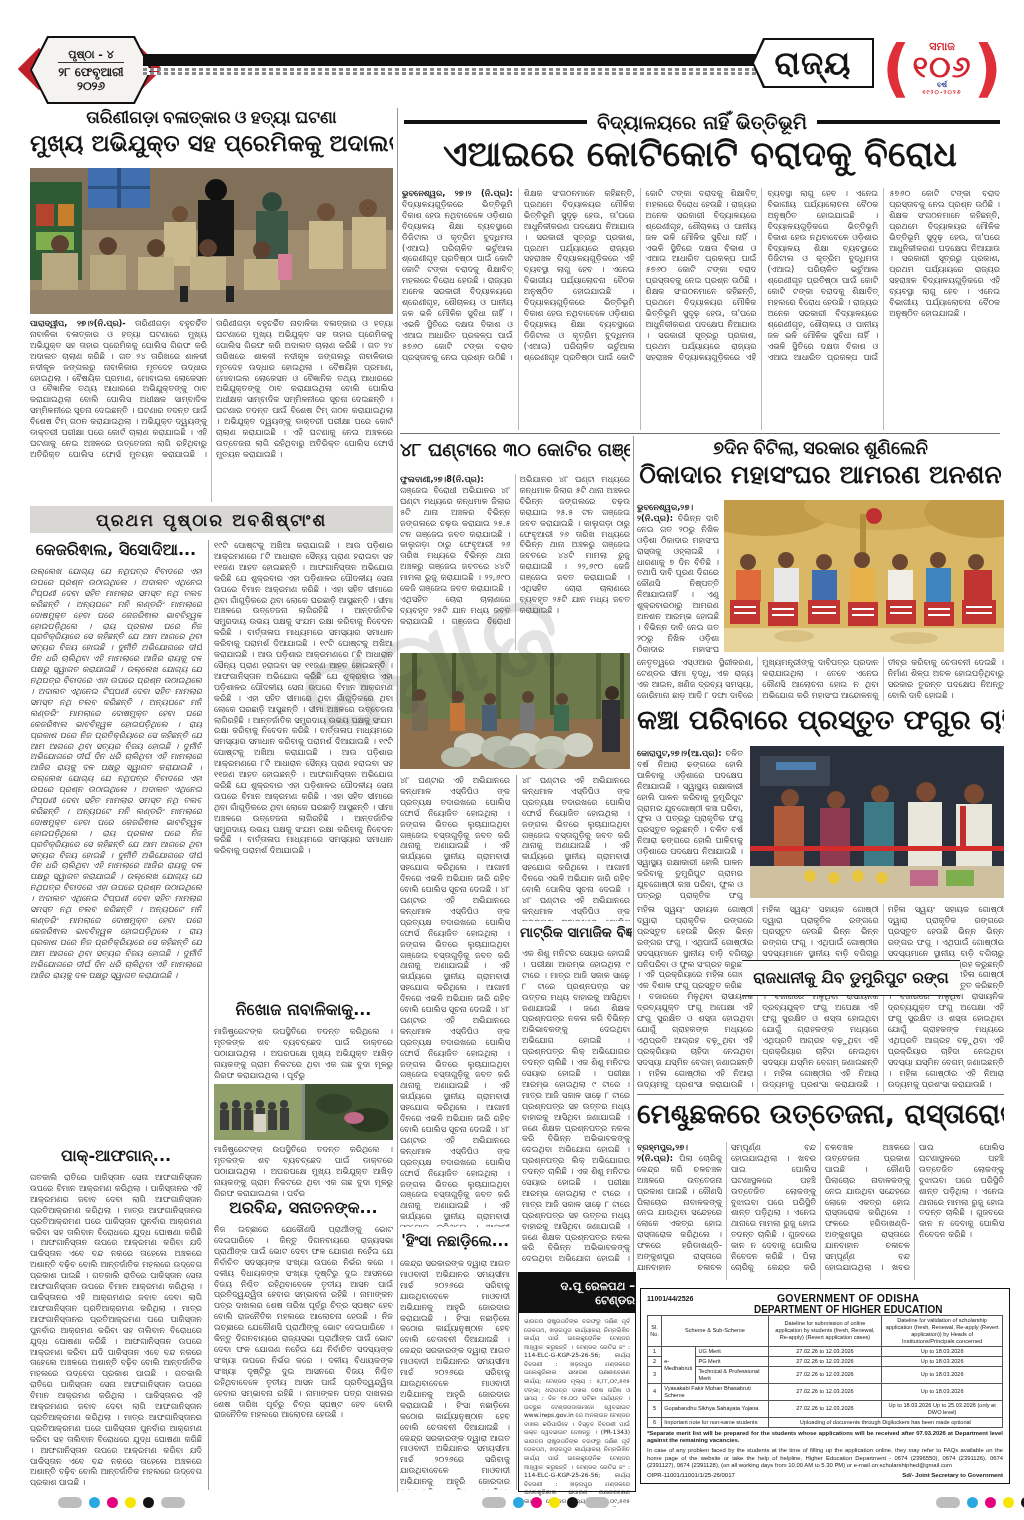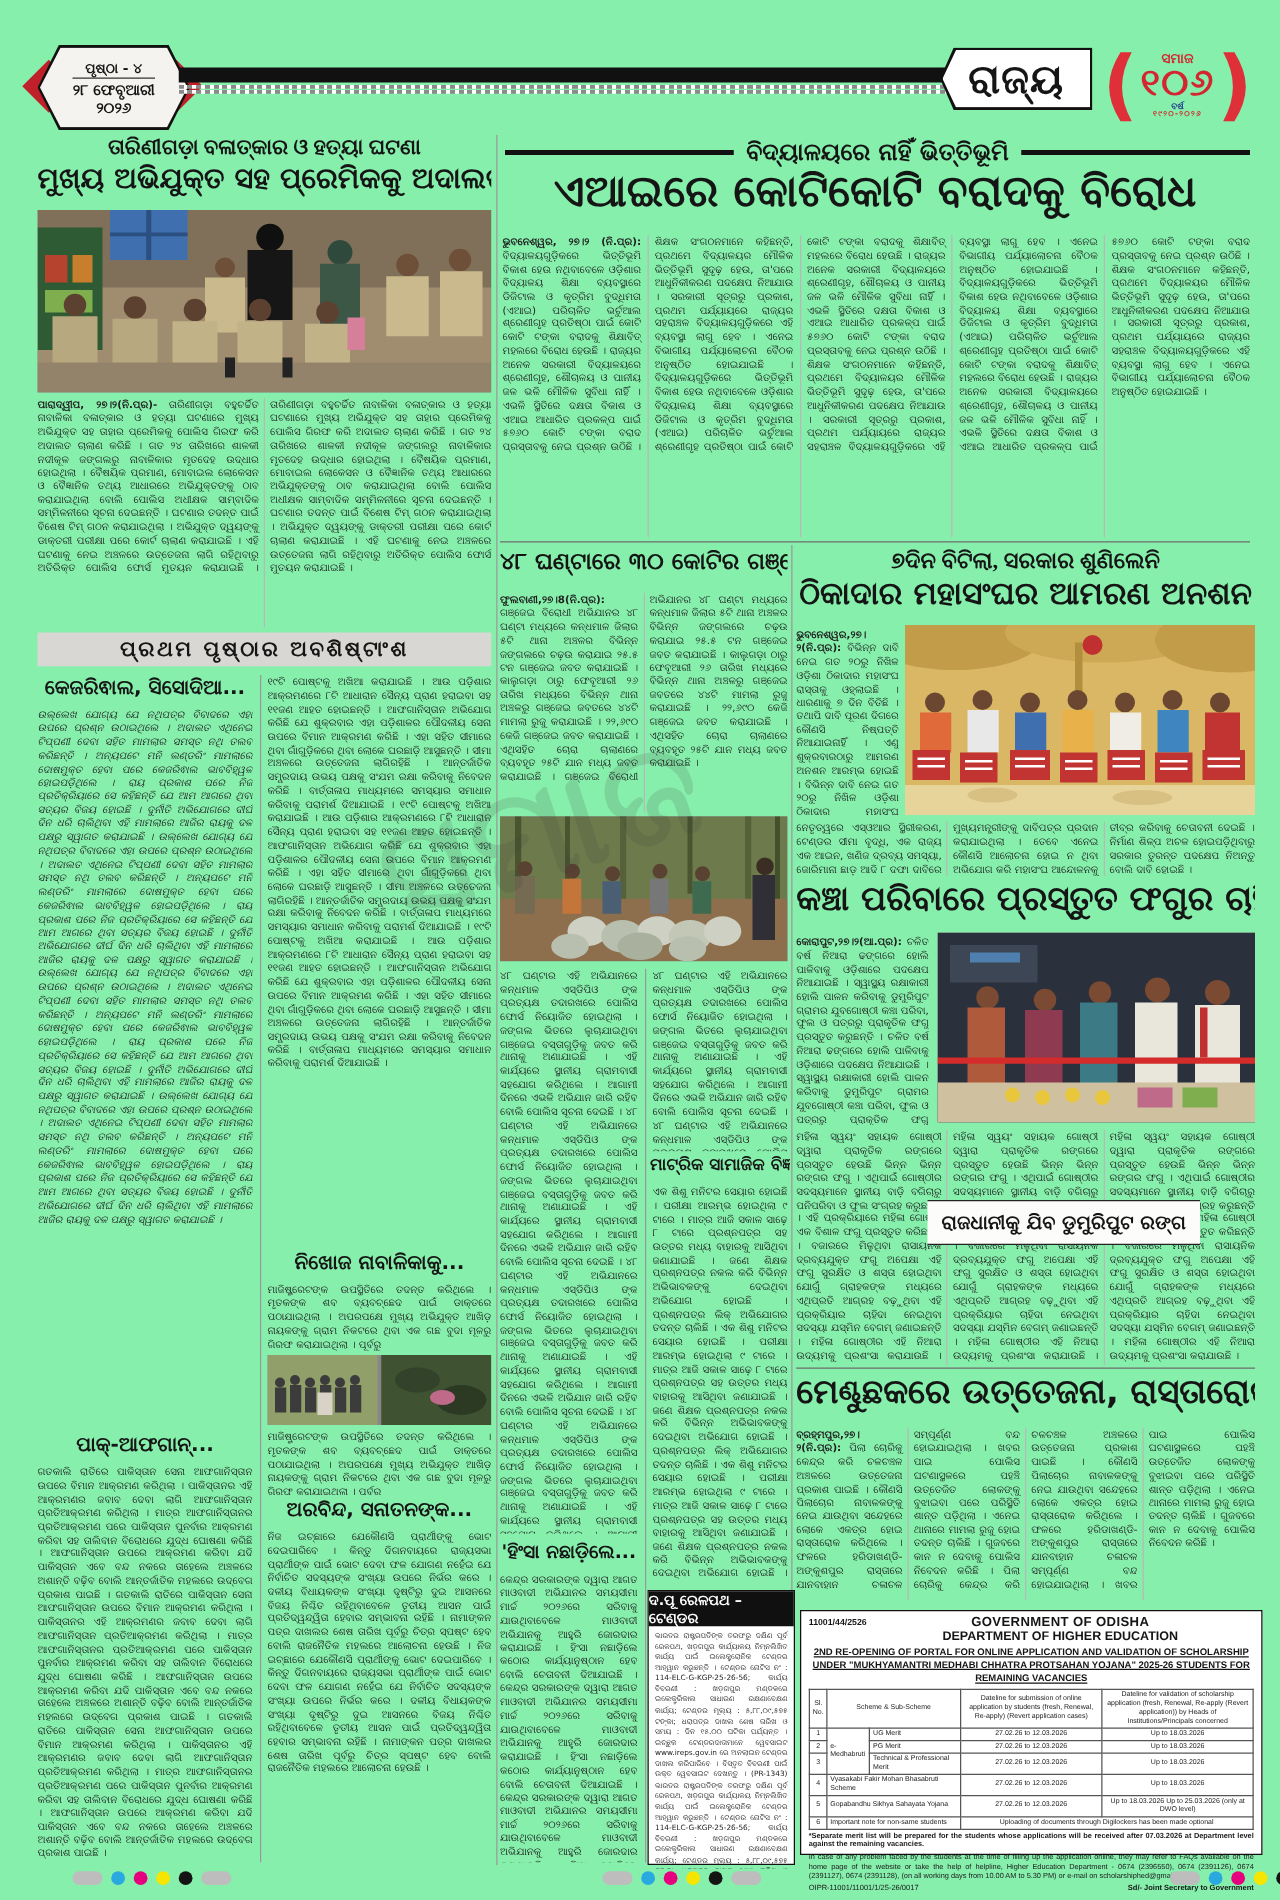--- a/index.html
+++ b/index.html
@@ -1,16 +1,16 @@
 <!DOCTYPE html>
 <html><head>
 <meta charset="utf-8">
 <style>
   html,body{margin:0;padding:0;background:#e8e8e8;}
-  #page{position:relative;width:1024px;height:1520px;background:#86efac;overflow:hidden;
+  #page{position:relative;width:1024px;height:1520px;background:#ffffff;overflow:hidden;
         font-family:"DejaVu Sans","Liberation Sans",sans-serif;color:#151515;}
   .abs{position:absolute;}
   .ctr{text-align:center;}
   .bold{font-weight:bold;}
   .body-txt{font-size:8.2px;line-height:1.33;text-align:justify;color:#1d1d1d;overflow:hidden;}
   .cols2{column-count:2;column-gap:9px;column-rule:1px solid #b8b8b8;}
   .cols3{column-count:3;column-gap:9px;column-rule:1px solid #b8b8b8;}
   .cols4{column-count:4;column-gap:9px;column-rule:1px solid #b8b8b8;}
   .cols5{column-count:5;column-gap:11px;column-rule:1px solid #b8b8b8;}
   .dl{font-weight:bold;}
@@ -43,21 +43,21 @@
   .logo-name{color:#d32630;font-weight:bold;font-size:11px;}
   .logo-num{color:#d32630;font-weight:bold;font-size:30px;letter-spacing:1px;}
   .logo-small{color:#27418e;font-weight:bold;font-size:7px;}
   .logo-range{color:#d32630;font-weight:bold;font-size:6px;letter-spacing:1px;}
   
   .gray-banner{background:#d8d7d3;display:flex;align-items:center;justify-content:center;
       font-weight:bold;font-size:17px;letter-spacing:2px;}
   
   .tender{border:1px solid #111;background:#fff;}
   .tender-head{background:#101010;color:#fff;font-weight:bold;font-size:11.5px;
-      display:flex;align-items:center;justify-content:center;height:28px;}
+      display:flex;align-items:center;justify-content:center;height:40px;text-align:right;}
   .tender-body{font-size:5.9px;line-height:1.45;text-align:justify;padding:4px 5px;color:#222;overflow:hidden;}
   
   .inline-head{background:#fcfcfa;border-top:1.5px solid #222;border-bottom:1.5px solid #222;
       display:flex;align-items:center;justify-content:center;font-weight:bold;font-size:15.5px;white-space:nowrap;overflow:hidden;}
   
   .notice{border:1.6px solid #111;background:#fff;font-family:"Liberation Sans","DejaVu Sans",sans-serif;}
   .notice .top{display:flex;align-items:flex-start;padding:3px 6px 0 6px;}
   .notice .ref{font-size:7px;font-weight:bold;white-space:nowrap;margin-top:3px;}
   .notice .govhead{flex:1;text-align:center;}
   .notice .g1{font-size:10.5px;font-weight:bold;letter-spacing:.3px;}
@@ -386,21 +386,20 @@
   </div>
 
   <div class="abs notice" style="left:640px;top:1288px;width:368px;height:194px;">
     <div class="top">
       <div class="ref">11001/44/2526</div>
       <div class="govhead">
         <div class="g1">GOVERNMENT OF ODISHA</div>
         <div class="g2">DEPARTMENT OF HIGHER EDUCATION</div>
       </div>
     </div>
-    <div class="title">2ND RE-OPENING OF PORTAL FOR ONLINE APPLICATION AND VALIDATION OF SCHOLARSHIP UNDER "MUKHYAMANTRI MEDHABI CHHATRA PROTSAHAN YOJANA" 2025-26 STUDENTS FOR REMAINING VACANCIES</div>
     <table class="ntable">
       <tbody>
           <tr>
         <th style="width:4%;">Sl. No.</th>
         <th style="width:30%;" colspan="2">Scheme &amp; Sub-Scheme</th>
         <th style="width:32%;">Dateline for submission of online application by students (fresh, Renewal, Re-apply) (Revert application cases)</th>
         <th style="width:34%;">Dateline for validation of scholarship application (fresh, Renewal, Re-apply (Revert application)) by Heads of Institutions/Principals concerned</th>
       </tr>
       <tr>
         <td class="c">1</td>

